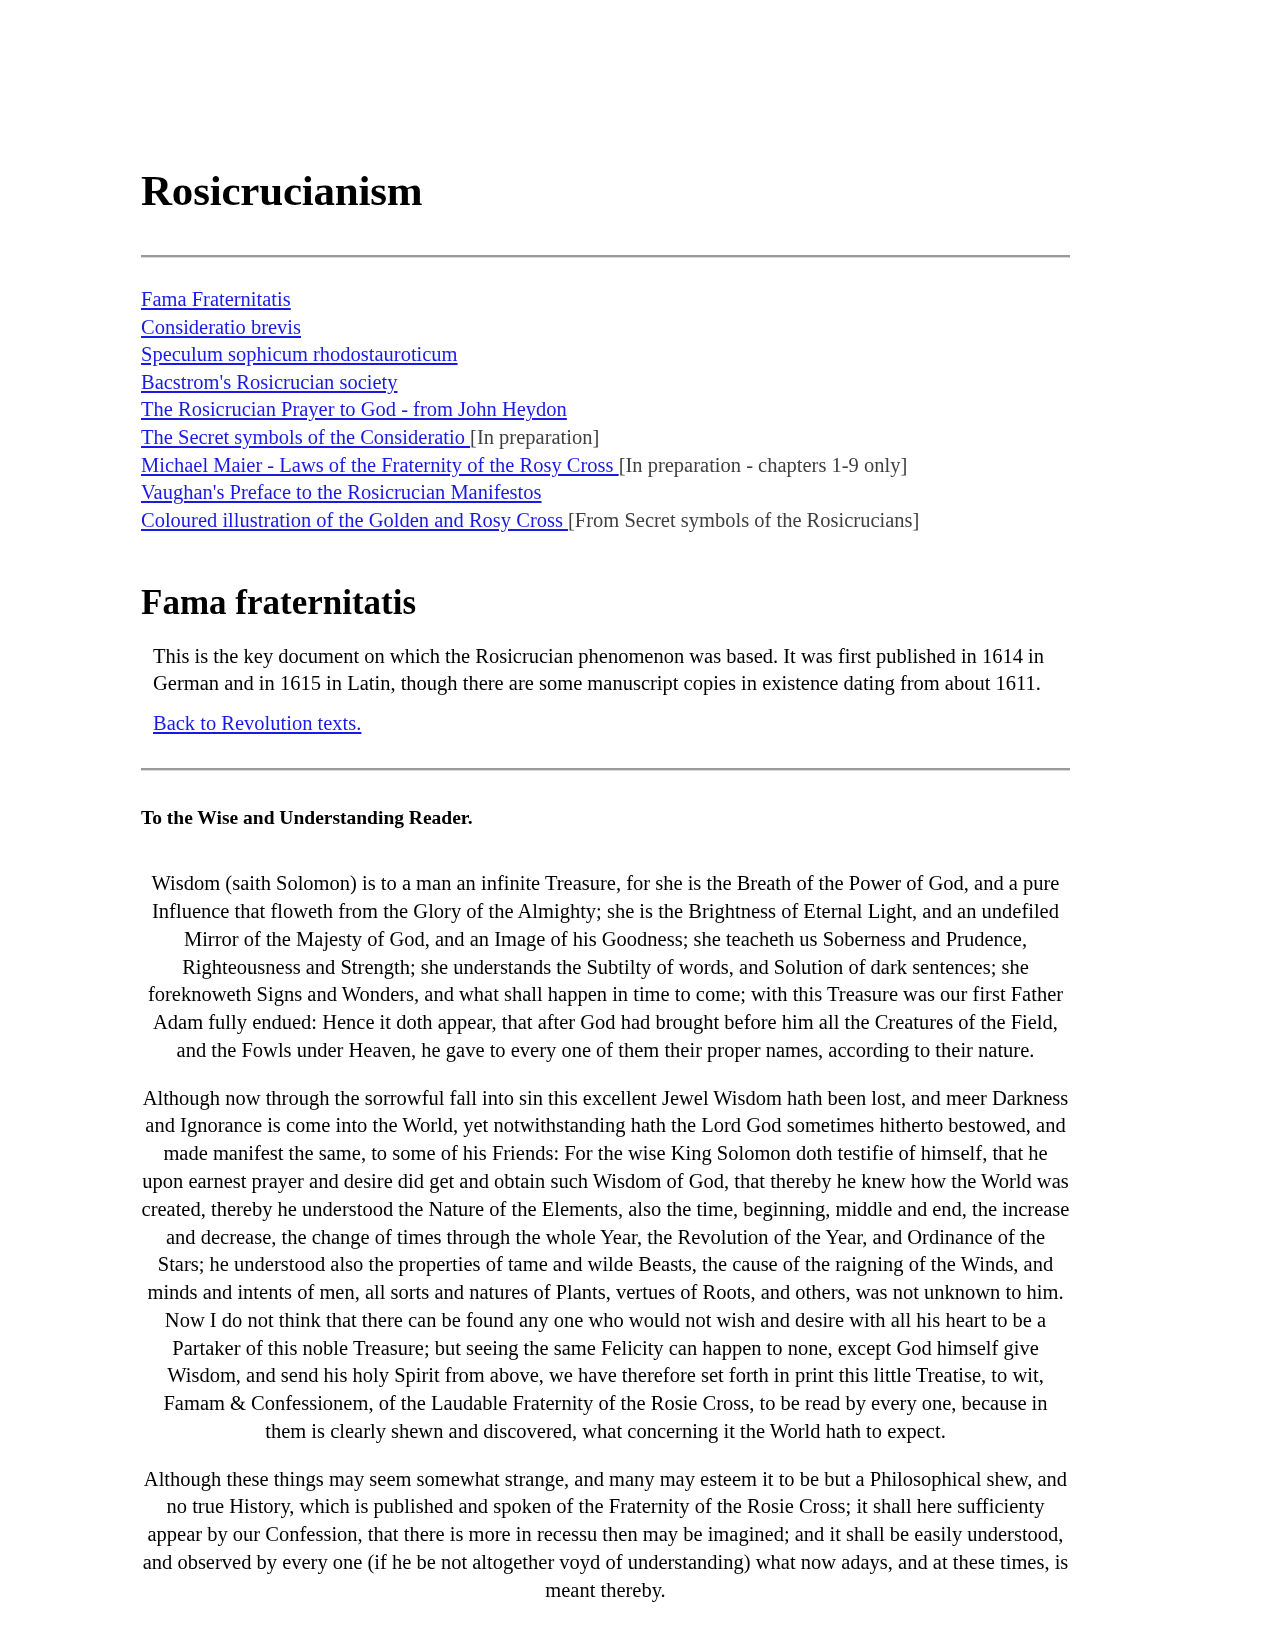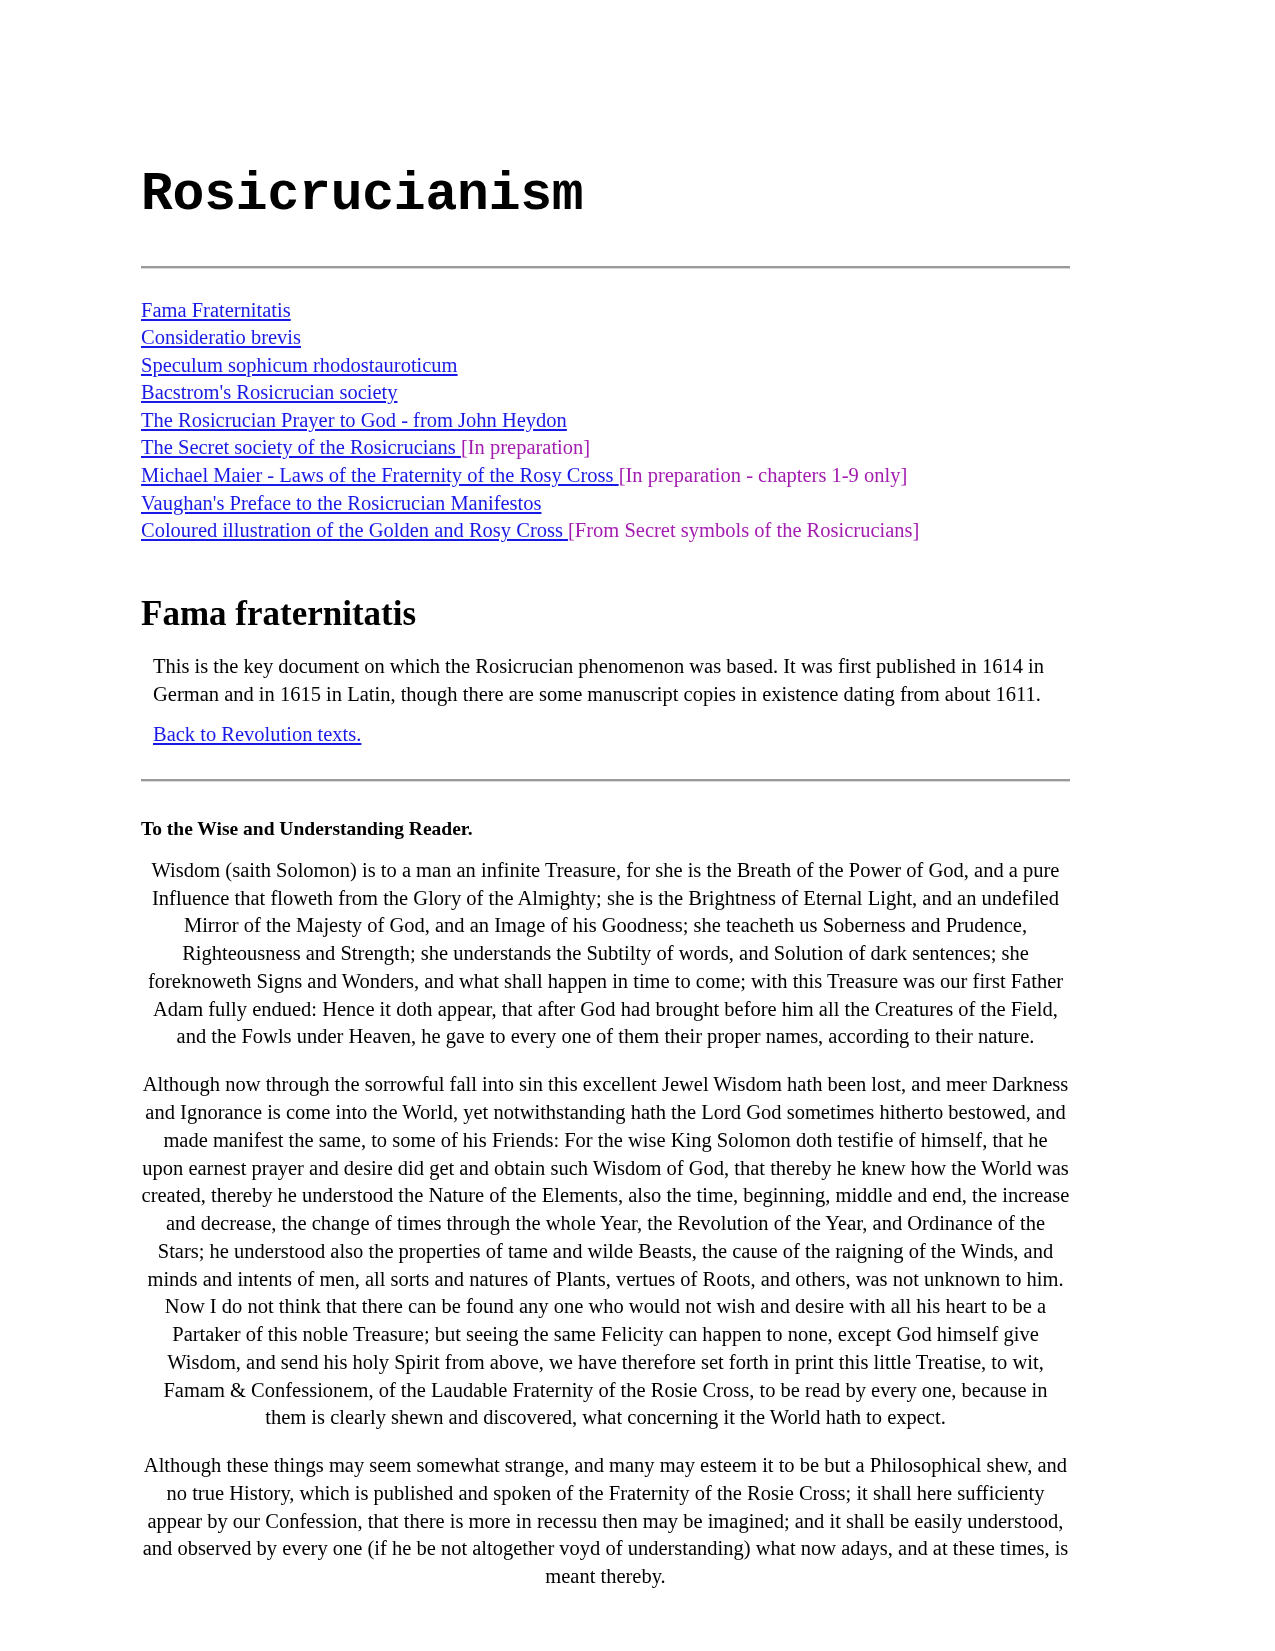--- a/index.html
+++ b/index.html
@@ -13,22 +13,22 @@
     min-height: 1651px;
     font-family: "Liberation Serif", "DejaVu Serif", serif;
     color: #000000;
     -webkit-font-smoothing: antialiased;
   }
   .page {
     padding: 168px 205px 40px 141px;
     box-sizing: border-box;
   }
   h1.doc-title {
-    font-family: Liberation Mono, monospace;
-    font-size: 53px;
+    font-family: Liberation Serif, serif;
+    font-size: 43px;
     font-weight: bold;
     line-height: 1.05;
     margin: 0 0 0 0;
     letter-spacing: -0.2px;
   }
   hr.rule {
     border: 0;
     height: 2px;
     background: #9a9a9a;
     border-bottom: 1px solid #d9d9d9;
@@ -44,21 +44,21 @@
     margin: 0;
   }
   .link-list .row {
     white-space: nowrap;
   }
   a.lnk {
     color: #1a1ae6;
     text-decoration: underline;
   }
   .note {
-    color: #a21caf;
+    color: #404040;
   }
   h2.section-title {
     font-family: "Liberation Serif", "DejaVu Serif", serif;
     font-size: 35px;
     font-weight: bold;
     line-height: 1.1;
     margin: 50px 0 20px 0;
   }
   p.body-text {
     font-size: 20.5px;
@@ -68,39 +68,39 @@
   }
   p.intro {
     font-size: 20.5px;
     line-height: 1.355;
     margin: 12px;
   }
   p.bold-lead {
     font-size: 19.5px;
     font-weight: bold;
     line-height: 1.3;
-    margin: 0 0 16px 0;
+    margin: 0 0 40px 0;
   }
 </style>
 </head>
 <body>
 
 <div class="page">
 
   <h1 class="doc-title">Rosicrucianism</h1>
 
   <hr class="rule">
 
   <div class="link-list">
     <div class="row"><a class="lnk" href="#">Fama Fraternitatis</a><span class="note"></span></div>
     <div class="row"><a class="lnk" href="#">Consideratio brevis</a><span class="note"></span></div>
     <div class="row"><a class="lnk" href="#">Speculum sophicum rhodostauroticum</a><span class="note"></span></div>
     <div class="row"><a class="lnk" href="#">Bacstrom's Rosicrucian society</a><span class="note"></span></div>
     <div class="row"><a class="lnk" href="#">The Rosicrucian Prayer to God - from John Heydon</a><span class="note"></span></div>
-    <div class="row"><a class="lnk" href="#">The Secret society of the Rosicrucians </a><span class="note">[In preparation]</span></div>
+    <div class="row"><a class="lnk" href="#">The Secret symbols of the Consideratio </a><span class="note">[In preparation]</span></div>
     <div class="row"><a class="lnk" href="#">Michael Maier - Laws of the Fraternity of the Rosy Cross </a><span class="note">[In preparation - chapters 1-9 only]</span></div>
     <div class="row"><a class="lnk" href="#">Vaughan's Preface to the Rosicrucian Manifestos</a><span class="note"></span></div>
     <div class="row"><a class="lnk" href="#">Coloured illustration of the Golden and Rosy Cross </a><span class="note">[From Secret symbols of the Rosicrucians]</span></div>
   </div>
 
   <h2 class="section-title">Fama fraternitatis</h2>
 
   <p class="intro">This is the key document on which the Rosicrucian phenomenon was based. It was first published in 1614 in German and in 1615 in Latin, though there are some manuscript copies in existence dating from about 1611.</p>
   <p class="intro"><a class="lnk" href="#">Back to Revolution texts.</a></p>
 

